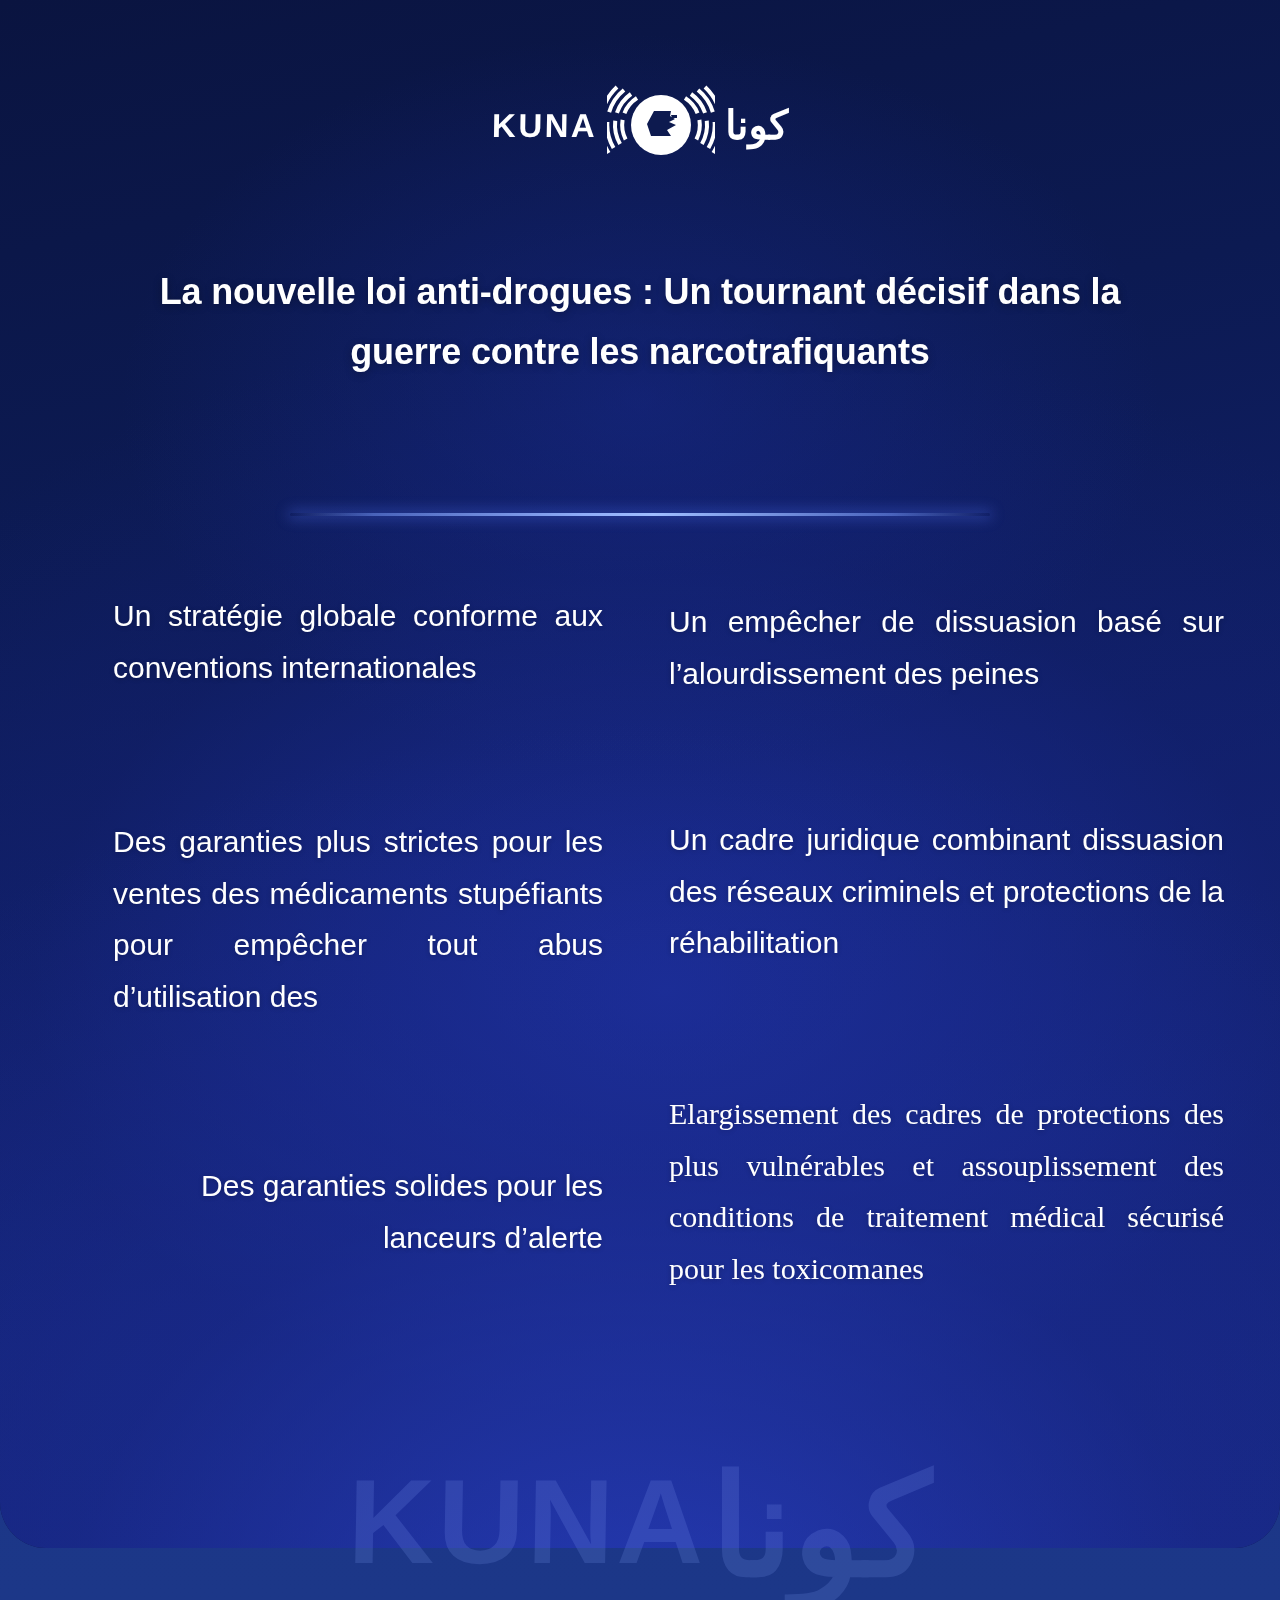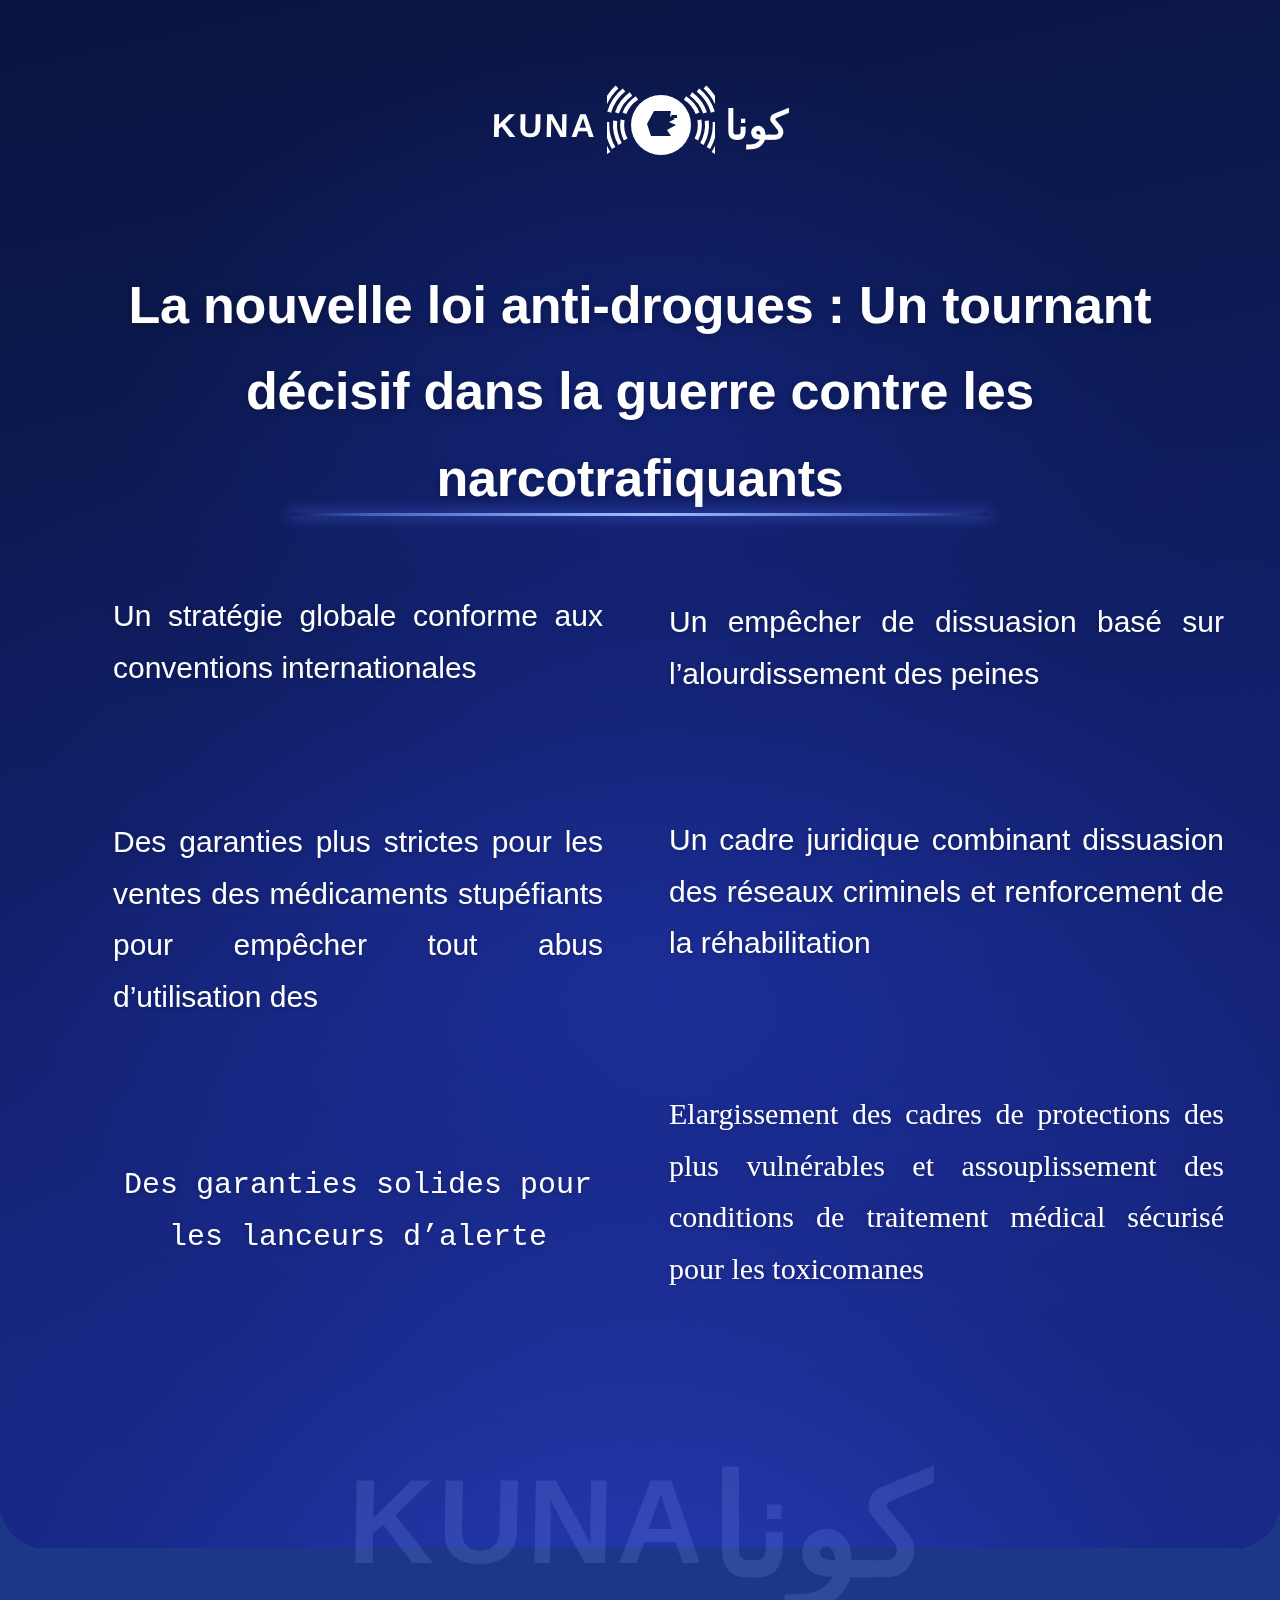--- a/index.html
+++ b/index.html
@@ -91,21 +91,21 @@
   }
 
   
   .headline {
     position:absolute;
     left:110px;
     top:262px;
     width:1060px;
     text-align:center;
     color:#ffffff;
-    font-size:52px;
+    font-size:36px;
     font-weight:bold;
     line-height:1.66;
     letter-spacing:-0.2px;
     text-shadow:0 2px 9px rgba(0,0,0,0.30);
   }
 
   
   .divider {
     position:absolute;
     left:290px;
@@ -138,21 +138,21 @@
 
   .point {
     position:absolute;
     color:#ffffff;
     font-size:30px;
     line-height:1.72;
     font-weight:400;
     text-align:justify;
     text-shadow:0 1px 5px rgba(0,0,0,0.22);
   }
-  .point.last-line-left { text-align:center;font-family:Liberation Mono, monospace; }
+  .point.last-line-left { text-align:right; }
 
   
   .p-l1 { top:30px;  }
   .p-l2 { top:256px; }
   .p-l3 { top:600px; }
   .p-r1 { top:36px;  }
   .p-r2 { top:254px; }
   .p-r3 { top:528px;font-family:Liberation Serif, serif; }
 
   
@@ -238,20 +238,20 @@
     <div class="points">
 
       <div class="col col-left">
         <p class="point p-l1">Un stratégie globale conforme aux conventions internationales</p>
         <p class="point p-l2">Des garanties plus strictes pour les ventes des médicaments stupéfiants pour empêcher tout abus d’utilisation des</p>
         <p class="point p-l3 last-line-left">Des garanties solides pour les lanceurs d’alerte</p>
       </div>
 
       <div class="col col-right">
         <p class="point p-r1">Un empêcher de dissuasion basé sur l’alourdissement des peines</p>
-        <p class="point p-r2">Un cadre juridique combinant dissuasion des réseaux criminels et renforcement de la réhabilitation</p>
+        <p class="point p-r2">Un cadre juridique combinant dissuasion des réseaux criminels et protections de la réhabilitation</p>
         <p class="point p-r3">Elargissement des cadres de protections des plus vulnérables et assouplissement des conditions de traitement médical sécurisé pour les toxicomanes</p>
       </div>
 
     </div>
 
   </div>
 </div>
 
 </body></html>

